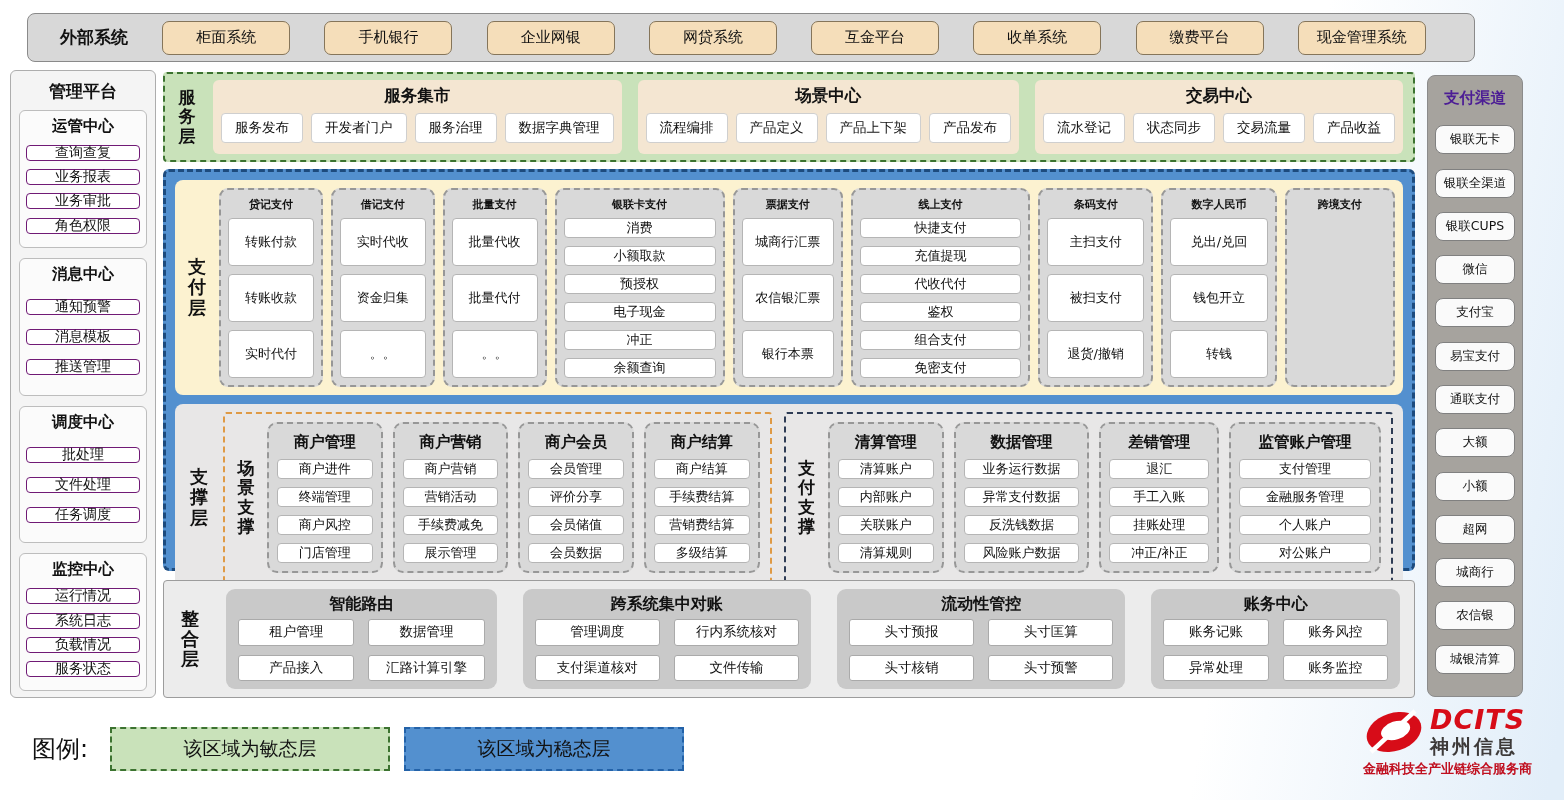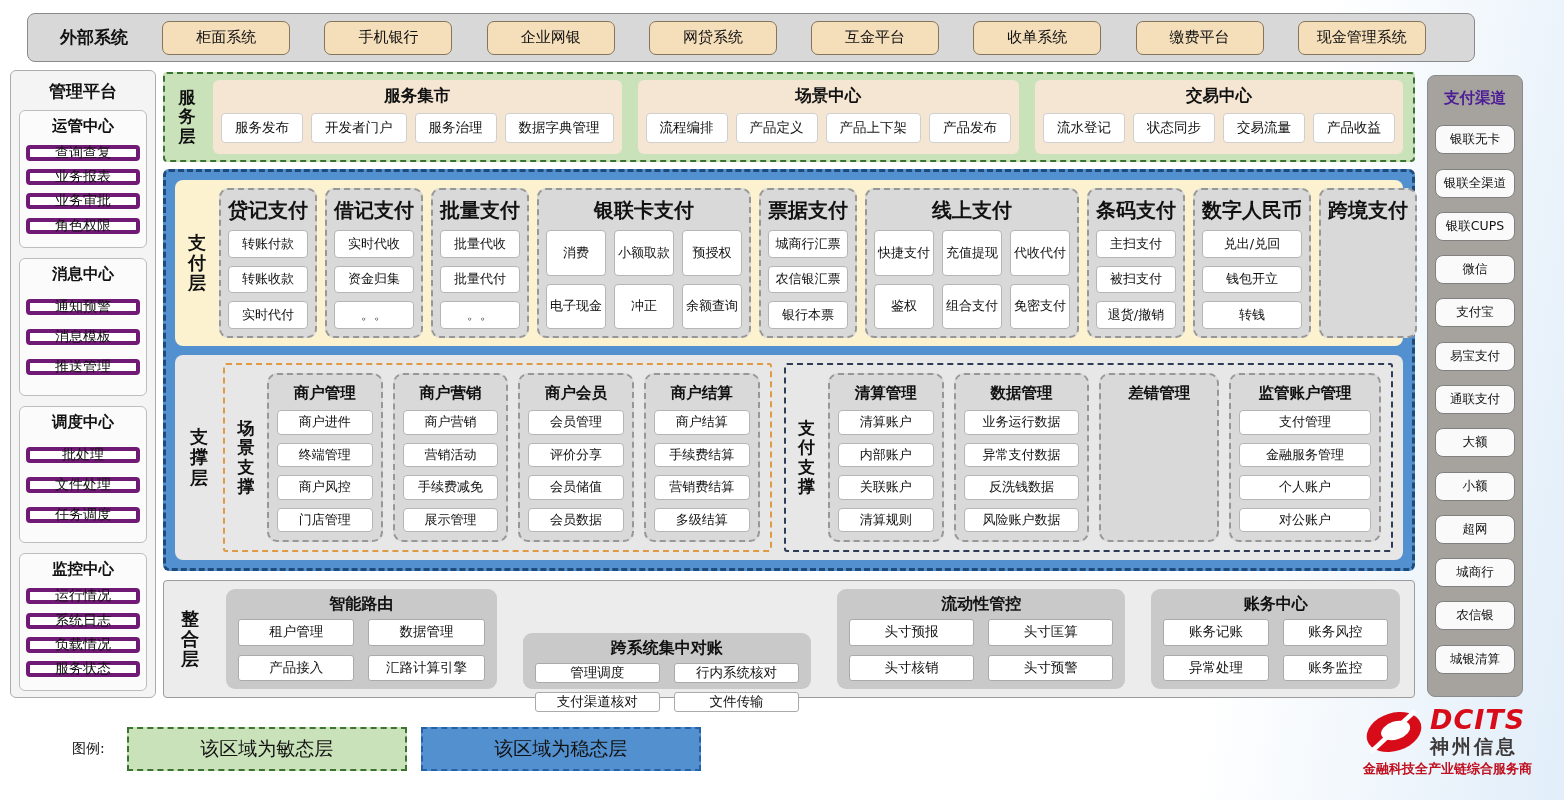--- a/index.html
+++ b/index.html
@@ -26,21 +26,21 @@
   
   #mgmt{position:absolute; left:10px; top:70px; width:146px; height:628px;
     background:#f4f4f4; border:1px solid #adadad; border-radius:6px;
     padding:6px 8px; display:flex; flex-direction:column;}
   #mgmt-title{font-weight:bold; font-size:17px; text-align:center; margin:3px 0 7px;}
   #mgmt-groups{flex:1; display:flex; flex-direction:column; gap:10px;}
   .mgmt-group{flex:1; background:#fbfbfb; border:1px solid #bdbdbd; border-radius:6px;
     padding:5px 6px; display:flex; flex-direction:column;}
   .mgmt-group-title{font-weight:bold; font-size:15.5px; text-align:center;}
   .mgmt-group-items{flex:1; display:flex; flex-direction:column; justify-content:space-evenly;}
-  .white-btn{background:#fff; border:4px solid #701a75; border-radius:4px; height:16px;
+  .white-btn{background:#fff; border:1px solid #701a75; border-radius:4px; height:16px;
     font-size:14px; display:flex; align-items:center; justify-content:center; white-space:nowrap;}
   
   .vtext{display:flex; flex-direction:column; align-items:center; justify-content:center;
     font-weight:bold; flex:0 0 auto;}
   .vtext div{line-height:1.12;}
   
   #service{position:absolute; left:163px; top:72px; width:1252px; height:90px;
     background:var(--agile-green); border:2px dashed var(--agile-border); border-radius:4px;
     display:flex; gap:14px; padding:6px 10px; align-items:stretch;}
   #service-vlabel{font-size:17px; width:24px;}
@@ -64,23 +64,23 @@
     padding:7px; display:flex; flex-direction:column;}
   #payment-cols .pay-col:nth-child(1){flex:105 1 0;}
   #payment-cols .pay-col:nth-child(2){flex:105 1 0;}
   #payment-cols .pay-col:nth-child(3){flex:105 1 0;}
   #payment-cols .pay-col:nth-child(4){flex:186 1 0;}
   #payment-cols .pay-col:nth-child(5){flex:113 1 0;}
   #payment-cols .pay-col:nth-child(6){flex:197 1 0;}
   #payment-cols .pay-col:nth-child(7){flex:119 1 0;}
   #payment-cols .pay-col:nth-child(8){flex:119 1 0;}
   #payment-cols .pay-col:nth-child(9){flex:113 1 0;}
-  .col-title{font-weight:bold; font-size:20px; text-align:center; margin-bottom:6px; white-space:nowrap;}
+  .col-title{font-weight:bold; font-size:11px; text-align:center; margin-bottom:6px; white-space:nowrap;}
   .pay-btns{flex:1; display:grid; grid-template-columns:1fr; gap:8px;}
-  .pay-col.wide .pay-btns{grid-template-columns:1fr 1fr 1fr;}
+  .pay-col.wide .pay-btns{grid-template-columns:1fr;}
   .p-btn{background:#fff; border:1px solid #b5b5b5; border-radius:4px; font-size:13px;
     display:flex; align-items:center; justify-content:center; white-space:nowrap; padding:0 3px;}
   
   #support{flex:1; background:#e8e7e7; border-radius:8px; display:flex; gap:10px;
     padding:8px 10px; align-items:stretch;}
   #support-vlabel{font-size:18px; width:28px;}
   #support-groups{flex:1; display:flex; gap:12px;}
   .support-group{display:flex; gap:10px; padding:8px 10px; align-items:stretch;}
   .scene-sup{flex:560 1 0; border:2px dashed #df9a45; border-radius:3px;}
   .pay-sup{flex:625 1 0; border:2px dashed #2e3c55; border-radius:3px;}
@@ -96,38 +96,38 @@
   .sup-btns{flex:1; display:grid; grid-template-columns:1fr; gap:8px;}
   
   #integration{position:absolute; left:163px; top:580px; width:1252px; height:118px;
     background:#ececec; border:1px solid #9c9c9c; border-radius:4px;
     display:flex; gap:24px; padding:8px 14px; align-items:stretch;}
   #integration-vlabel{font-size:18px; width:24px;}
   #integration-panels{flex:1; display:flex; gap:26px;}
   .int-panel{background:#c9c9c9; border-radius:9px; padding:5px 12px 8px;
     display:flex; flex-direction:column;}
   #integration-panels .int-panel:nth-child(1){flex:280 1 0;}
-  #integration-panels .int-panel:nth-child(2){flex:300 1 0;margin-top:44px;}
+  #integration-panels .int-panel:nth-child(2){flex:300 1 0;}
   #integration-panels .int-panel:nth-child(3){flex:300 1 0;}
   #integration-panels .int-panel:nth-child(4){flex:255 1 0;}
   .int-panel .panel-title{font-size:16px;}
   .int-grid{flex:1; display:grid; grid-template-columns:1fr 1fr; gap:9px 14px; margin-top:4px;}
   .i-btn{background:#fff; border:1px solid #aaa; border-radius:3px; font-size:13.5px;
     display:flex; align-items:center; justify-content:center; white-space:nowrap;}
   
   #channels{position:absolute; left:1427px; top:75px; width:96px; height:622px;
     background:#a6a39e; border:1px solid #8b8b8b; border-radius:8px;
     padding:8px 7px; display:flex; flex-direction:column;}
   #channels-title{color:#4c1d95; font-weight:bold; font-size:15.5px; text-align:center; margin:4px 0 2px; white-space:nowrap;}
   #channel-items{flex:1; display:flex; flex-direction:column; justify-content:space-evenly;}
   .c-btn{background:#fafafa; border:1px solid #808080; border-radius:8px; height:29px;
     font-size:12.5px; display:flex; align-items:center; justify-content:center; white-space:nowrap;}
   
   #legend{position:absolute; left:32px; top:727px; display:flex; align-items:center; gap:22px;}
-  #legend-label{font-size:14px;margin-left:40px;}
+  #legend-label{font-size:24px;}
   #legend-items{display:flex; gap:14px;}
   .legend-box{width:280px; height:44px; font-size:19px;
     display:flex; align-items:center; justify-content:center;}
   .legend-agile{background:var(--agile-green); border:2px dashed var(--agile-border);}
   .legend-stable{background:var(--stable-blue); border:2px dashed #2362a8;}
   
   #logo{position:absolute; right:32px; top:706px; display:flex; flex-direction:column; align-items:flex-start;}
   #logo-row{display:flex; align-items:center; gap:5px;}
   #logo-names{display:flex; flex-direction:column; align-items:flex-start;}
   #logo-brand{color:var(--brand-red); font-weight:bold; font-style:italic; font-size:27px;
@@ -386,20 +386,26 @@
               <div class="col-title">数据管理</div>
               <div class="sup-btns">
                 <div class="p-btn">业务运行数据</div>
                 <div class="p-btn">异常支付数据</div>
                 <div class="p-btn">反洗钱数据</div>
                 <div class="p-btn">风险账户数据</div>
               </div>
             </div>
             <div class="sup-col">
               <div class="col-title">差错管理</div>
+              <div class="sup-btns">
+                <div class="p-btn">退汇</div>
+                <div class="p-btn">手工入账</div>
+                <div class="p-btn">挂账处理</div>
+                <div class="p-btn">冲正/补正</div>
+              </div>
             </div>
             <div class="sup-col">
               <div class="col-title">监管账户管理</div>
               <div class="sup-btns">
                 <div class="p-btn">支付管理</div>
                 <div class="p-btn">金融服务管理</div>
                 <div class="p-btn">个人账户</div>
                 <div class="p-btn">对公账户</div>
               </div>
             </div>

